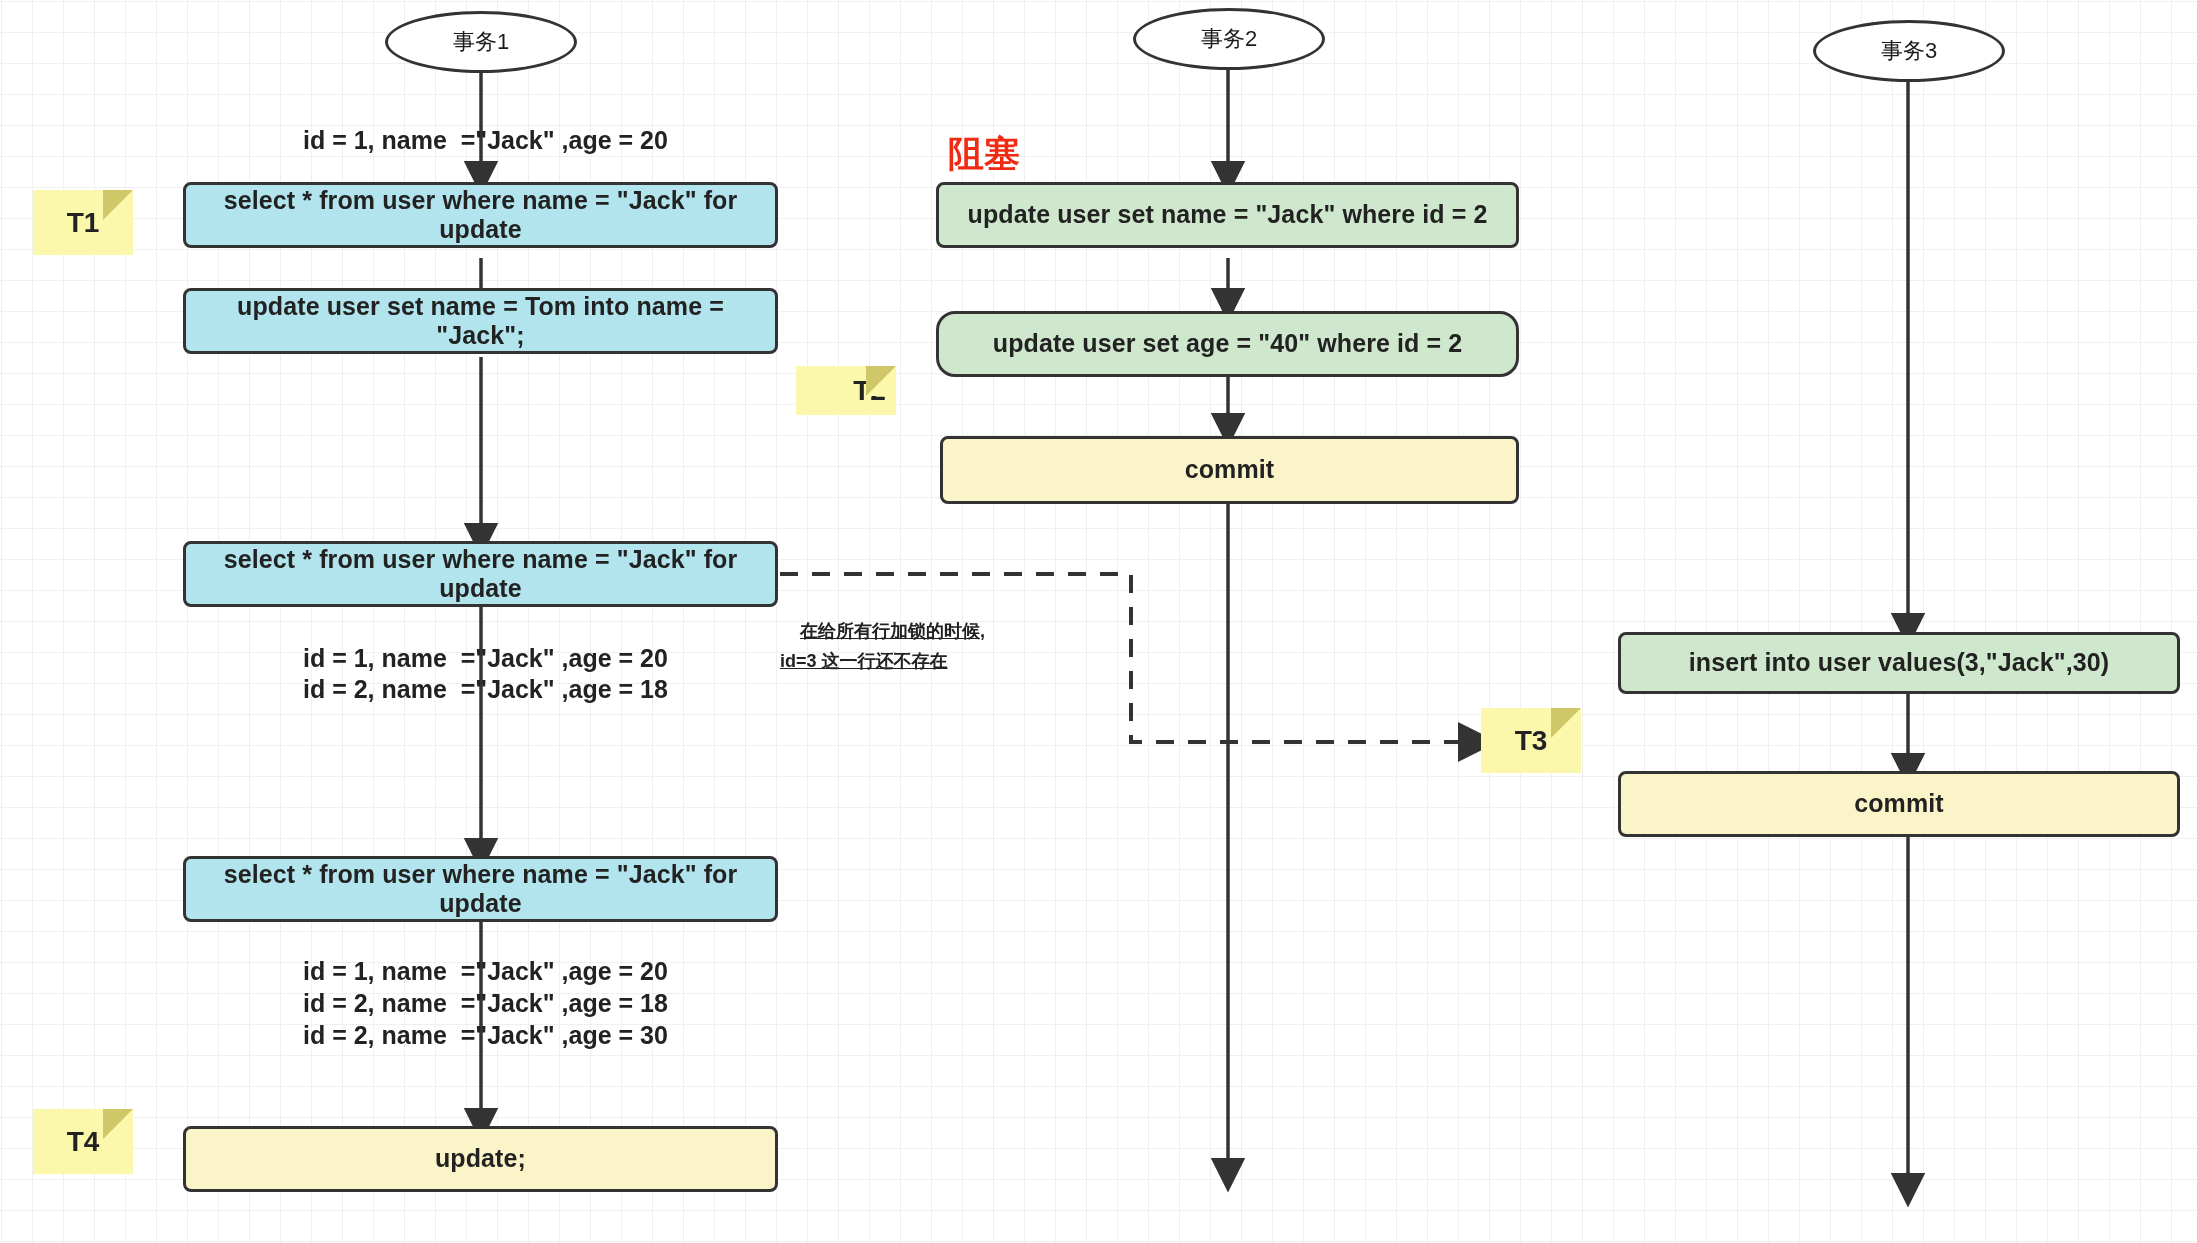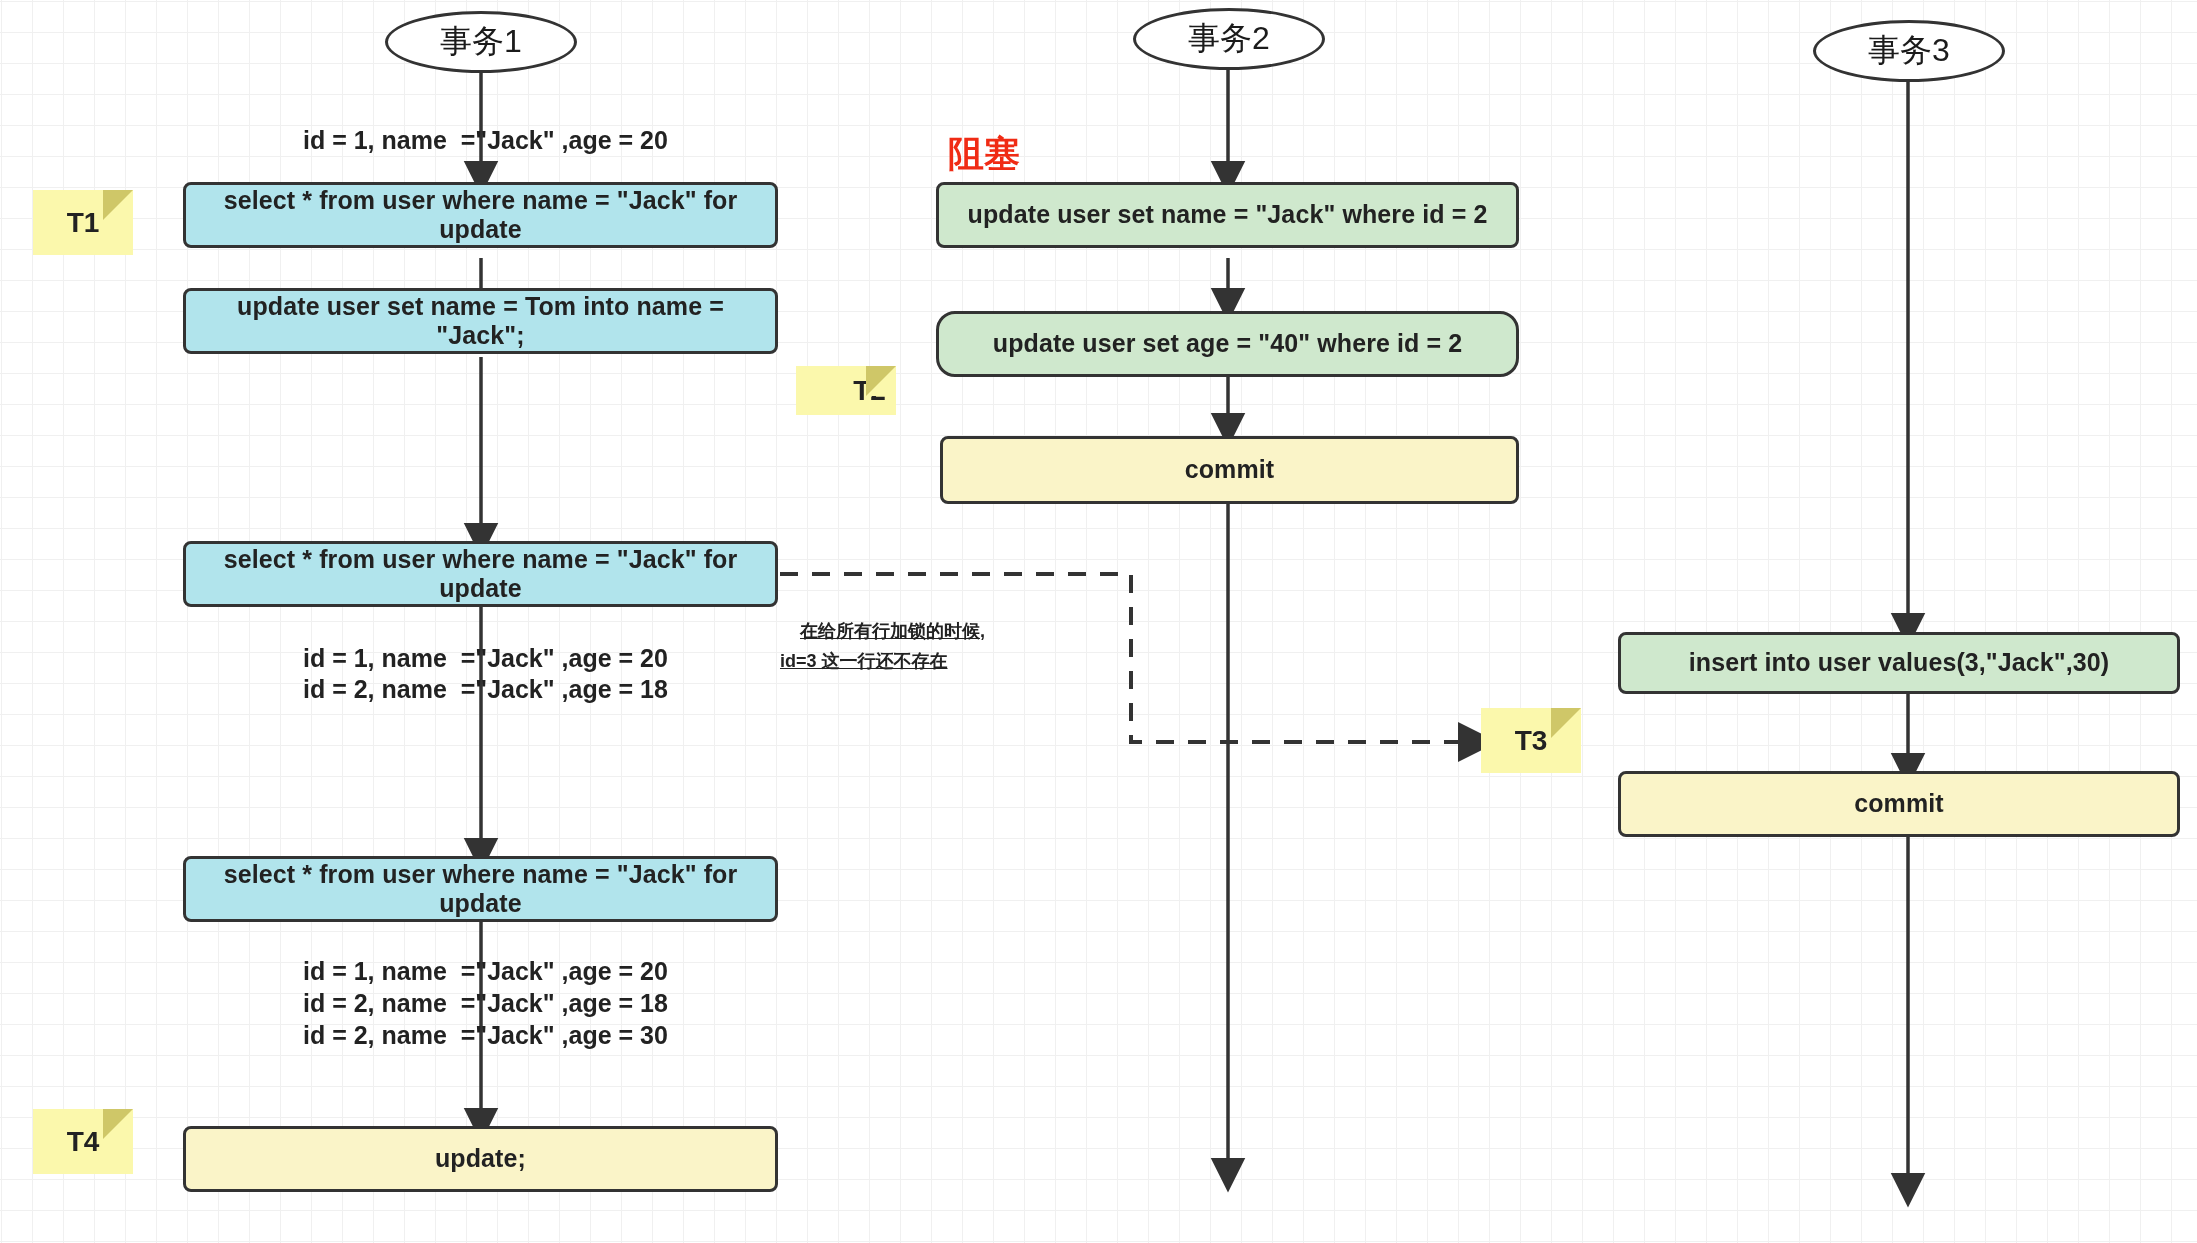--- a/index.html
+++ b/index.html
@@ -58,21 +58,21 @@
 
   .ellipse {
     position: absolute;
     box-sizing: border-box;
     border: 3px solid #333333;
     border-radius: 50%;
     background: #ffffff;
     display: flex;
     align-items: center;
     justify-content: center;
-    font-size: 32px;
+    font-size: 22px;
     color: #1b1b1b;
     font-weight: normal;
   }
 
   .note {
     position: absolute;
     background: #fbf8ac;
     display: flex;
     align-items: center;
     justify-content: center;

